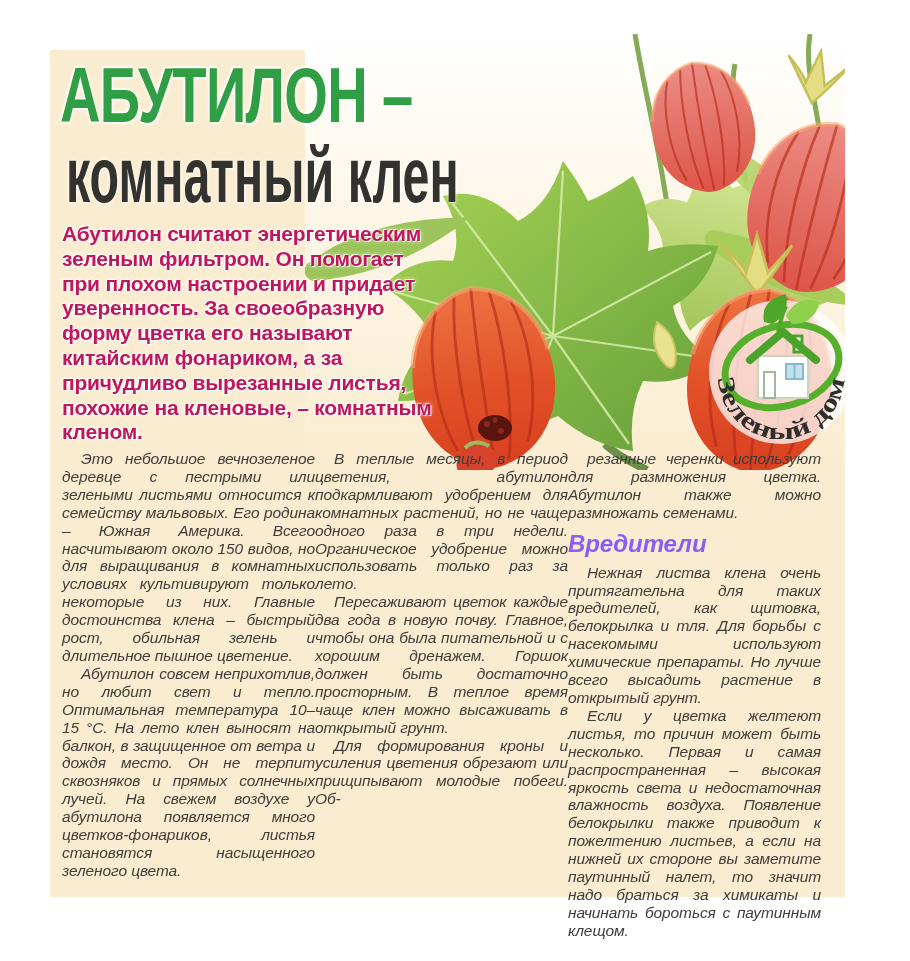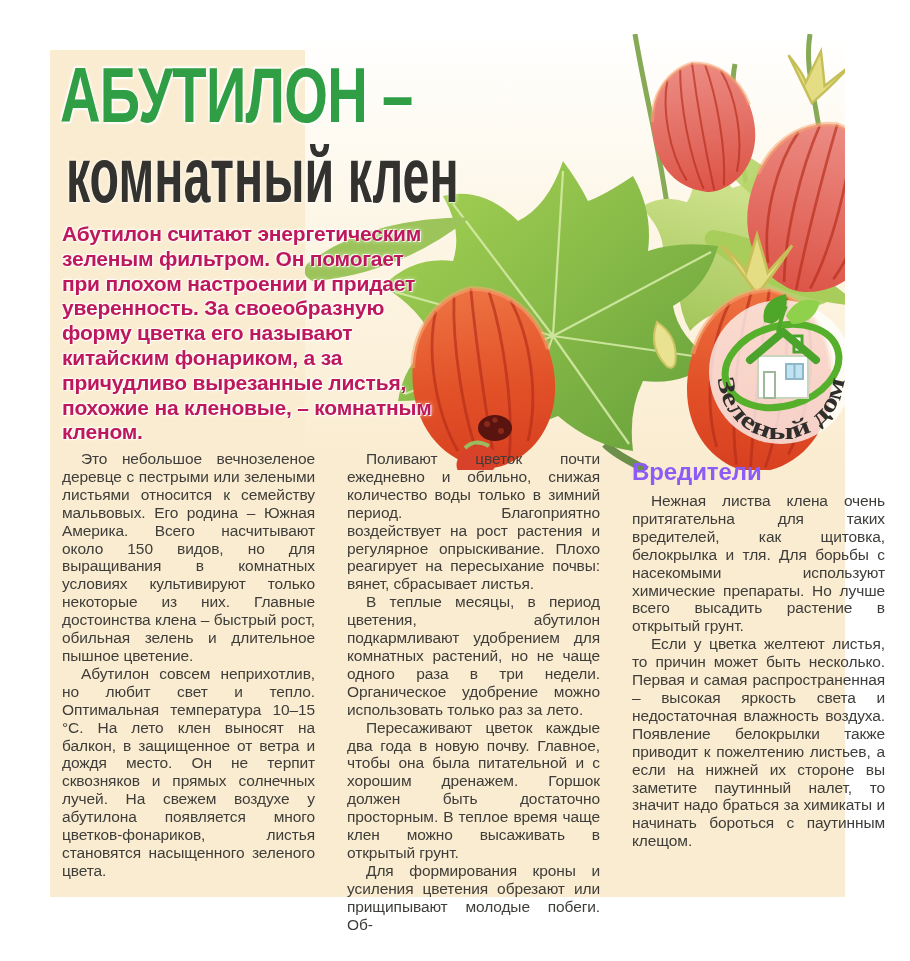--- a/index.html
+++ b/index.html
@@ -39,22 +39,23 @@
   
   .intro{
     position:absolute;left:12px;top:172px;width:374px;margin:0;z-index:3;
     font-size:21px;line-height:24.8px;font-weight:700;letter-spacing:-.2px;
     color:#be185d;
     text-shadow:0 0 5px rgba(255,255,255,.95), 1px 1px 0 rgba(255,255,255,.85), -1px -1px 0 rgba(255,255,255,.85);
   }
   
   .columns{
     position:absolute;left:12px;top:400px;width:772px;z-index:2;
-    display:flex;gap:32px;
+    display:flex;gap:0;
     color:#3e3d3a;
+    font-style:italic;
   }
   .col{
     width:253px;flex:0 0 253px;
     font-size:15.5px;line-height:17.9px;letter-spacing:-.1px;
     text-align:justify;
   }
   .col p{margin:0;text-indent:19px;}
   .sec{
     margin:8px 0 6px;text-align:left;
     font-size:24px;line-height:28px;font-weight:700;
@@ -199,25 +200,25 @@
   <h2 class="title2">комнатный клен</h2>
 
   <p class="intro">Абутилон считают энергетическим зеленым фильтром. Он помогает при плохом настроении и придает уверенность. За своеобразную форму цветка его называют китайским фонариком, а за причудливо вырезанные листья, похожие на кленовые, – комнатным кленом.</p>
 
   <div class="columns">
     <div class="col">
       <p>Это небольшое вечнозеленое деревце с пестрыми или зелеными листьями относится к семейству мальвовых. Его родина – Южная Америка. Всего насчитывают около 150 видов, но для выращивания в комнатных условиях культивируют только некоторые из них. Главные достоинства клена – быстрый рост, обильная зелень и длительное пышное цветение.</p>
       <p>Абутилон совсем неприхотлив, но любит свет и тепло. Оптимальная температура 10–15 °С. На лето клен выносят на балкон, в защищенное от ветра и дождя место. Он не терпит сквозняков и прямых солнечных лучей. На свежем воздухе у абутилона появляется много цветков-фонариков, листья становятся насыщенного зеленого цвета.</p>
     </div>
     <div class="col">
-      <p>Поливают цветок почти ежедневно и обильно, снижая количество воды только в зимний период. Благоприятно воздействует на рост растения и регулярное опрыскивание. Плохо реагирует на пересыхание почвы: вянет, сбрасывает листья.</p>
       <p>В теплые месяцы, в период цветения, абутилон подкармливают удобрением для комнатных растений, но не чаще одного раза в три недели. Органическое удобрение можно использовать только раз за лето.</p>
       <p>Пересаживают цветок каждые два года в новую почву. Главное, чтобы она была питательной и с хорошим дренажем. Горшок должен быть достаточно просторным. В теплое время чаще клен можно высаживать в открытый грунт.</p>
       <p>Для формирования кроны и усиления цветения обрезают или прищипывают молодые побеги. Об-</p>
     </div>
     <div class="col">
+      <p>резанные черенки используют для размножения цветка. Абутилон также можно размножать семенами.</p>
       <h3 class="sec">Вредители</h3>
       <p>Нежная листва клена очень притягательна для таких вредителей, как щитовка, белокрылка и тля. Для борьбы с насекомыми используют химические препараты. Но лучше всего высадить растение в открытый грунт.</p>
       <p>Если у цветка желтеют листья, то причин может быть несколько. Первая и самая распространенная – высокая яркость света и недостаточная влажность воздуха. Появление белокрылки также приводит к пожелтению листьев, а если на нижней их стороне вы заметите паутинный налет, то значит надо браться за химикаты и начинать бороться с паутинным клещом.</p>
     </div>
   </div>
 
 </div>
 
 </body></html>

